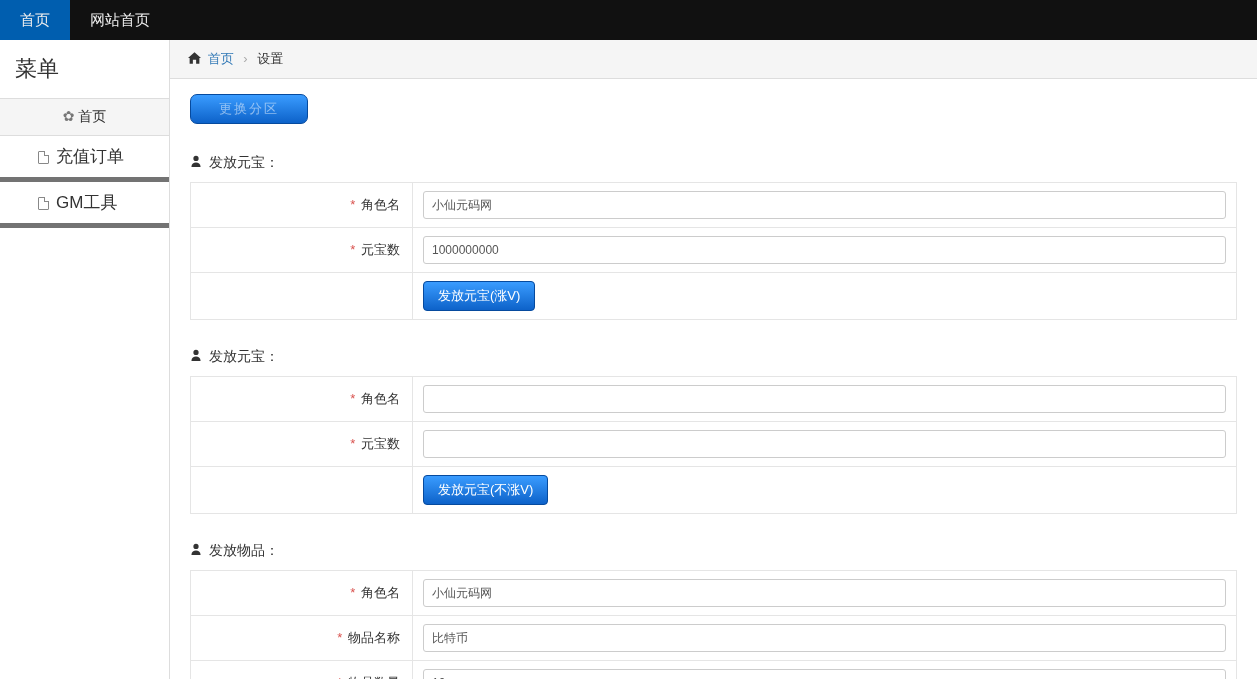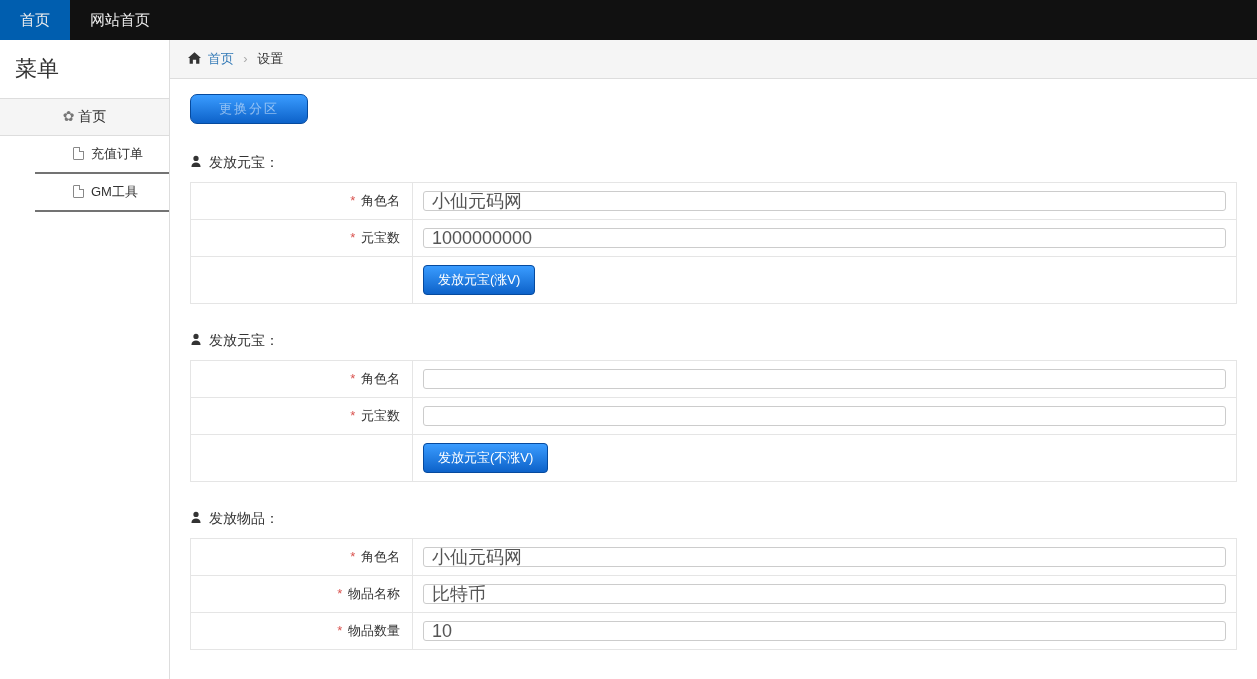--- a/index.html
+++ b/index.html
@@ -7,21 +7,21 @@
 
 .topnav { background: #111; height: 40px; display: flex; }
 .topnav-item { color: #eee; padding: 0 20px; line-height: 40px; font-size: 15px; cursor: pointer; }
 .topnav-item.active { background: #005eaf; }
 
 .layout { display: flex; min-height: calc(100vh - 40px); }
 
 .sidebar { width: 170px; border-right: 1px solid #ddd; background: #fff; }
 .sidebar-title { font-size: 22px; padding: 14px 15px; font-weight: 400; }
 .sidebar-section { background: #f5f5f5; border-top: 1px solid #ddd; border-bottom: 1px solid #ddd; padding: 9px 14px; font-size: 14px; color: #333; cursor: pointer; text-align: center; }
-.sidebar-item { border-bottom: 2px solid #737373; padding: 9px 14px 9px 38px; font-size: 13px; color: #333; cursor: pointer; margin-left: 35px; }
+.sidebar-item { border-bottom: 5px solid #737373; padding: 9px 14px 9px 38px; font-size: 17px; color: #333; cursor: pointer; }
 .file-icon { display: inline-block; width: 11px; height: 13px; border: 1px solid #888; border-radius: 1px; margin-right: 7px; vertical-align: -2px; position: relative; }
 .file-icon::after { content: ""; position: absolute; top: -1px; right: -1px; width: 4px; height: 4px; background: #fff; border-left: 1px solid #888; border-bottom: 1px solid #888; }
 .gear-icon { display: inline-block; margin-right: 4px; font-size: 14px; color: #777; }
 
 .main { flex: 1; background: #fff; }
 .breadcrumb { background: #f5f5f5; border-bottom: 1px solid #ddd; padding: 10px 18px; font-size: 13px; }
 .breadcrumb .home-ic { color: #333; margin-right: 3px; }
 .breadcrumb a { color: #337ab7; text-decoration: none; }
 .breadcrumb .sep { color: #aaa; margin: 0 6px; }
 
@@ -41,21 +41,21 @@
 }
 
 .section-title { font-size: 14px; color: #333; margin-bottom: 10px; }
 .person-icon { display: inline-block; margin-right: 3px; }
 
 .form-table { width: 100%; border-collapse: collapse; border: 1px solid #e5e5e5; margin-bottom: 28px; }
 .form-table td { border: 1px solid #e5e5e5; padding: 8px 10px; }
 .form-table td.label-cell { width: 222px; text-align: right; font-size: 13px; color: #333; padding-right: 12px; }
 .form-table td.label-cell .req { color: #d9534f; margin-right: 2px; }
 .form-table td.input-cell { }
-.form-input { width: 100%; height: 20px; border: 1px solid #ccc; border-radius: 3px; padding: 0 8px; font-size: 18px; color: #555; }
+.form-input { width: 100%; height: 28px; border: 1px solid #ccc; border-radius: 3px; padding: 0 8px; font-size: 12px; color: #555; }
 
 .btn-blue {
   display: inline-block;
   background: linear-gradient(to bottom, #3a9cff 0%, #0d62c9 100%);
   border: 1px solid #064a9e;
   color: #fff;
   padding: 5px 14px;
   border-radius: 4px;
   font-size: 13px;
   cursor: pointer;

